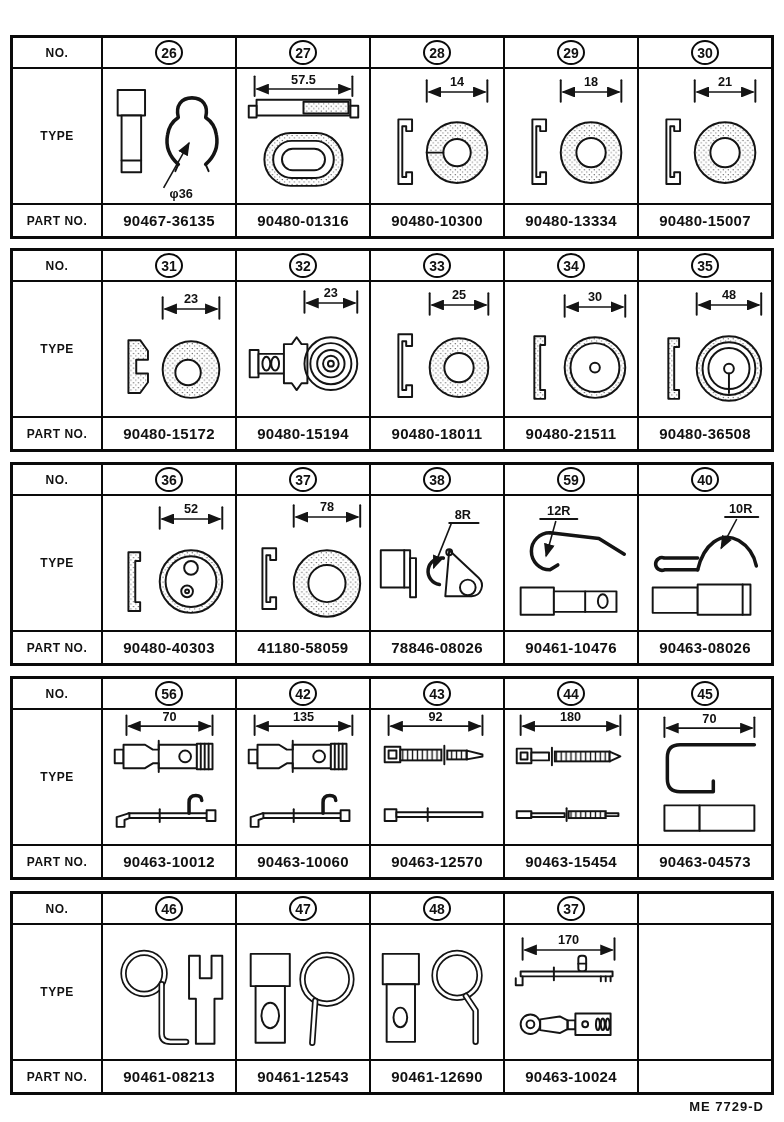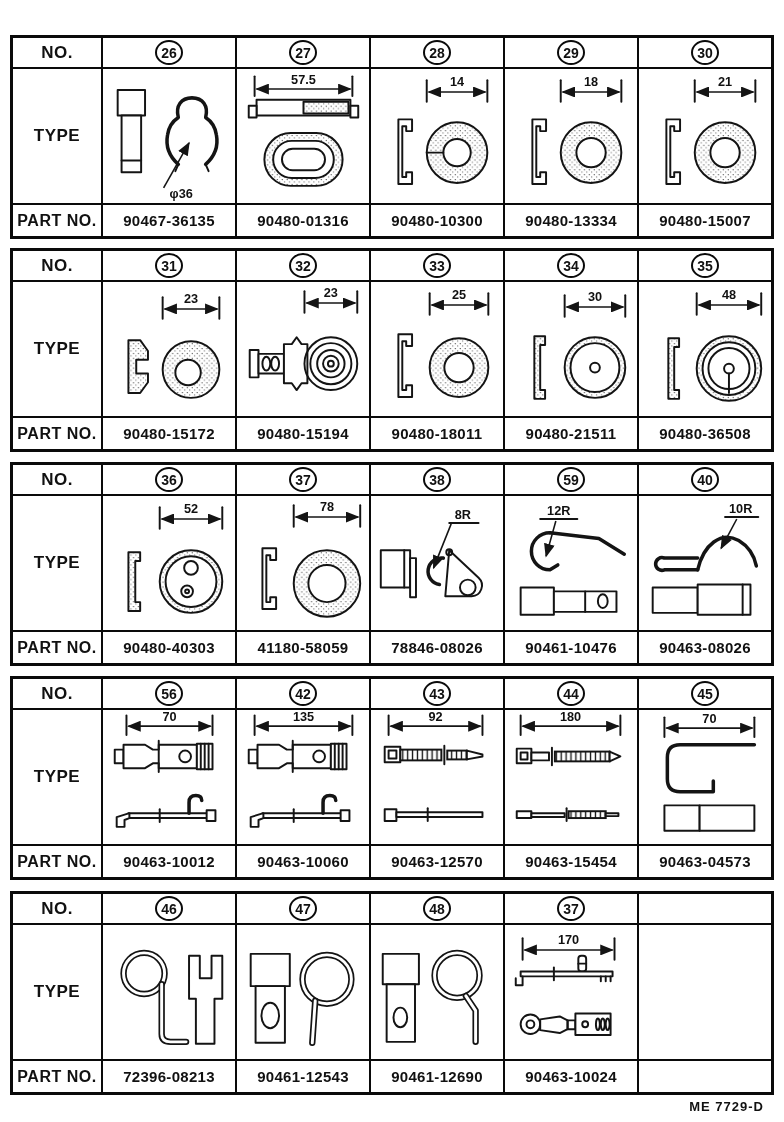--- a/index.html
+++ b/index.html
@@ -6,22 +6,22 @@
   html,body{width:784px;height:1122px;background:#fdfdfd}
   body{font-family:"Liberation Sans",sans-serif;color:#111}
   .sheet{position:relative;width:784px;height:1122px;background:#fff;overflow:hidden}
   .ptable{position:absolute;left:10px;width:764px;border:3px solid #0a0a0a;background:#fff}
   .row{display:grid;grid-template-columns:88px repeat(5,1fr)}
   .row.head{height:31px;border-bottom:2px solid #0a0a0a}
   .row.type{height:134px}
   .row.part{height:33px;border-top:2px solid #0a0a0a}
   .cell{border-left:2px solid #0a0a0a;display:flex;align-items:center;justify-content:center;overflow:hidden;min-width:0}
   .cell:first-child{border-left:none}
-  .lbl{font-weight:bold;font-size:17px;letter-spacing:.5px;white-space:nowrap}
-  .lbl.small{font-size:16px}
+  .lbl{font-weight:bold;font-size:12px;letter-spacing:.5px;white-space:nowrap}
+  .lbl.small{font-size:12px}
   .circ{display:inline-flex;align-items:center;justify-content:center;width:28px;height:25px;border:2px solid #0a0a0a;border-radius:50%;font-weight:bold;font-size:14px;line-height:1}
   .pn{font-weight:bold;font-size:15px;letter-spacing:.3px;white-space:nowrap}
   svg.draw{width:100%;height:100%;display:block}
   .s{stroke:#141414;stroke-width:2;fill:none;stroke-linejoin:round;stroke-linecap:round}
   .sf{stroke:#141414;stroke-width:2;fill:#fff;stroke-linejoin:round}
   .sp{stroke:#141414;stroke-width:2;fill:url(#stip);stroke-linejoin:round}
   .rib{stroke:#141414;stroke-width:2;fill:url(#ribs)}
   .w{stroke:#141414;stroke-width:3.6;fill:none;stroke-linecap:round;stroke-linejoin:round}
   .t1{stroke:#141414;stroke-width:6.5;fill:none;stroke-linecap:round;stroke-linejoin:round}
   .t2{stroke:#fff;stroke-width:3;fill:none;stroke-linecap:round;stroke-linejoin:round}
@@ -595,21 +595,21 @@
             <ellipse class="sf" cx="105" cy="100" rx="2" ry="6"></ellipse>
       </svg>
     </div>
     <div class="cell"></div>
   </div>
   <div class="row part">
     <div class="cell">
           <span class="lbl small">PART NO.</span>
         </div>
     <div class="cell">
-          <span class="pn">72396-08213</span>
+          <span class="pn">90461-08213</span>
         </div>
     <div class="cell">
           <span class="pn">90461-12543</span>
         </div>
     <div class="cell">
           <span class="pn">90461-12690</span>
         </div>
     <div class="cell">
           <span class="pn">90463-10024</span>
         </div>

